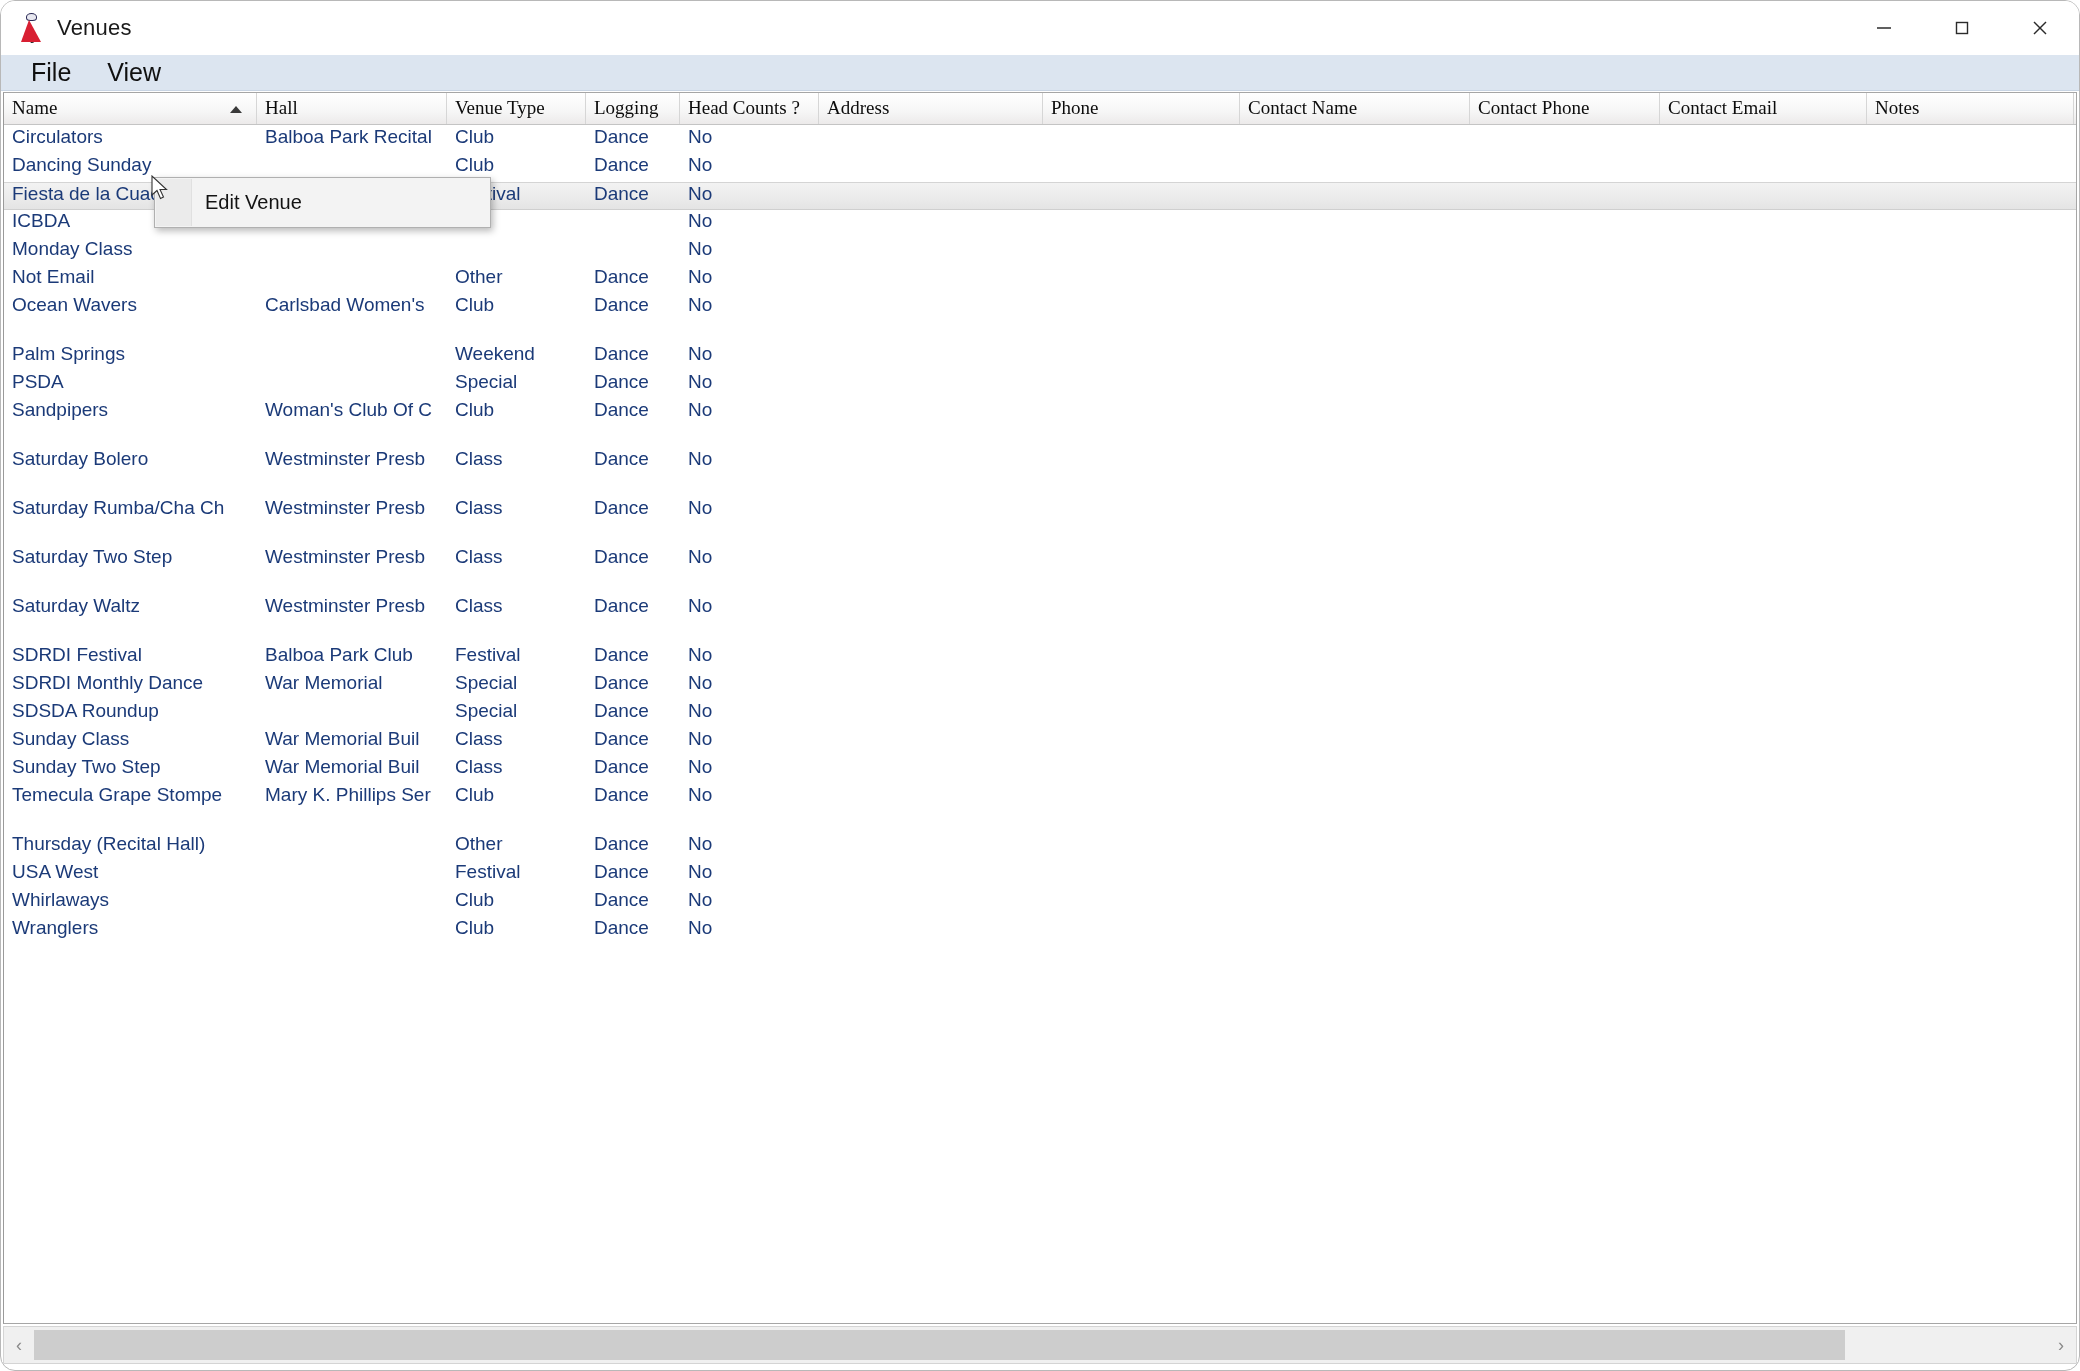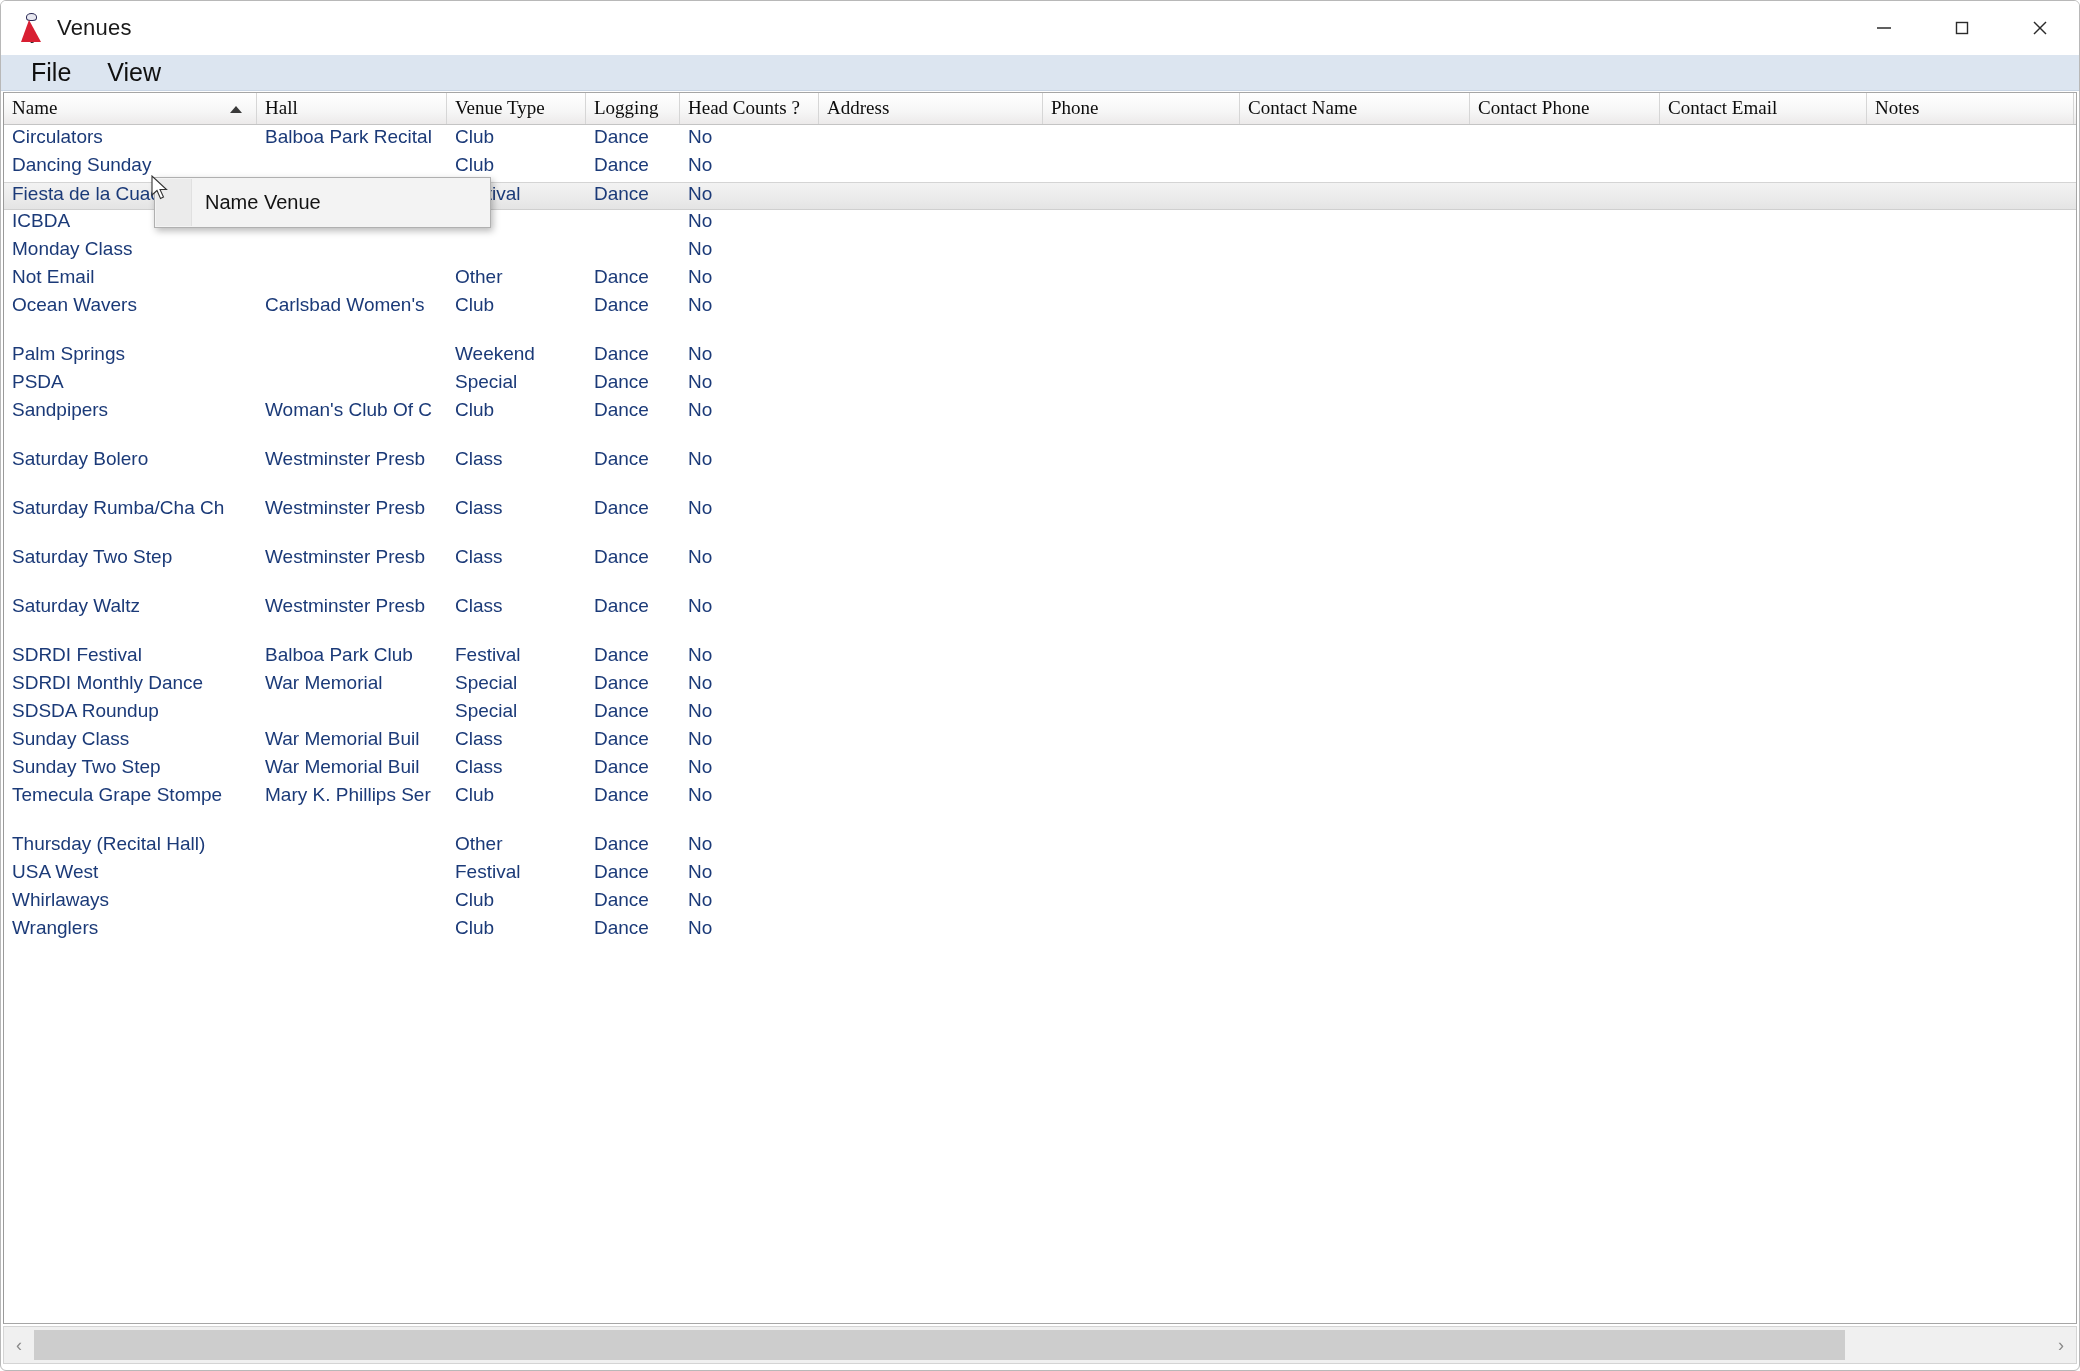--- a/index.html
+++ b/index.html
@@ -9,21 +9,21 @@
     background: #ffffff;
     font-family: "Liberation Sans", sans-serif;
     overflow: hidden;
   }
 
   .window {
     position: relative;
     width: 2080px; height: 1371px;
     background: #ffffff;
     border: 1px solid #b8b8b8;
-    border-radius: 6px;
+    border-radius: 15px;
     overflow: hidden;
   }
 
   
   .titlebar {
     position: relative;
     height: 54px;
     background: #ffffff;
     display: flex;
     align-items: center;
@@ -600,21 +600,21 @@
           <div class="cell col-cname"></div>
           <div class="cell col-cphone"></div>
           <div class="cell col-cemail"></div>
           <div class="cell col-notes"></div>
         </div>
       </div>
   </div>
 
   <div class="ctxmenu">
     <div class="gutter"></div>
-    <div class="ctxitem">Name Venue</div>
+    <div class="ctxitem">Edit Venue</div>
   </div>
 
   <svg class="cursor" viewBox="0 0 20 28">
     <polygon points="1,1 1,20 6,15.5 9.5,23.5 12.5,22 9,14.5 15.5,14.5" fill="#ffffff" stroke="#333333" stroke-width="1.1"></polygon>
   </svg>
 
   <div class="hscroll">
     <div class="sb-arrow">‹</div>
     <div class="sb-track">
       <div class="sb-thumb" style="width: 90%;"></div>

